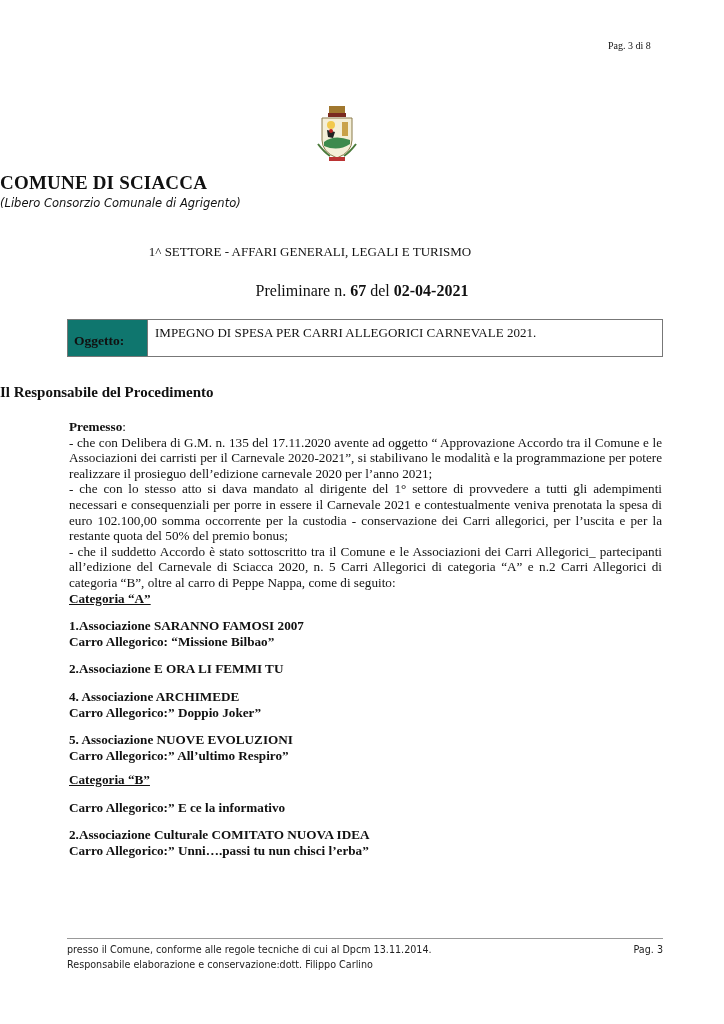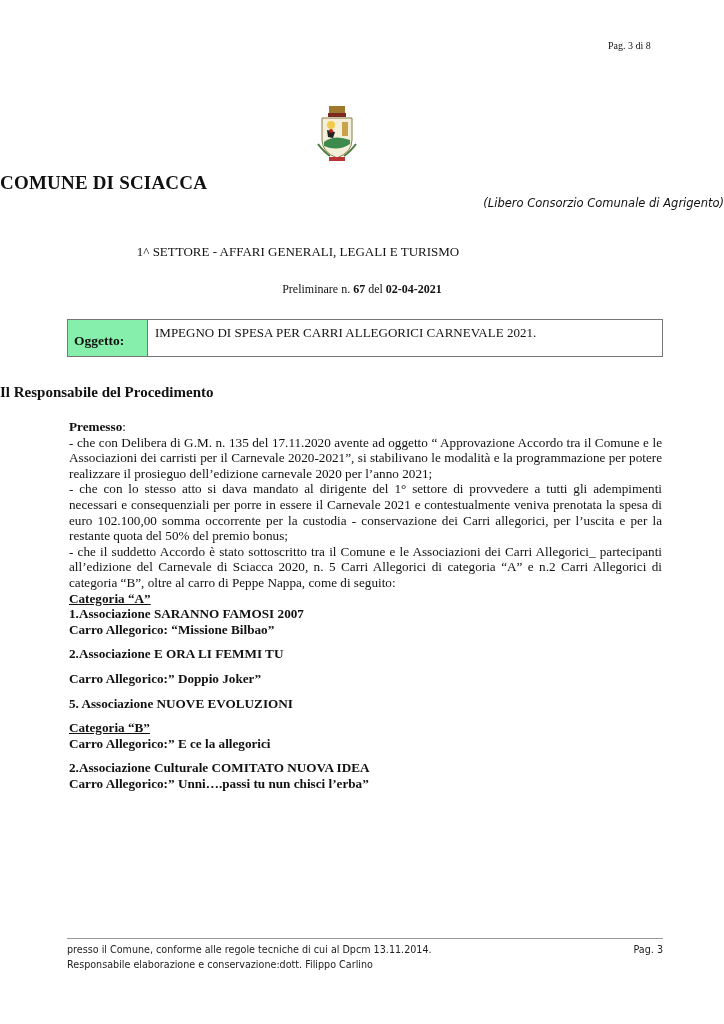--- a/index.html
+++ b/index.html
@@ -6,41 +6,41 @@
   body { width: 724px; height: 1024px; position: relative; overflow: hidden; color: #111; }
   .serif { font-family: "Liberation Serif", "DejaVu Serif", serif; }
   .sans { font-family: "DejaVu Sans", "Liberation Sans", sans-serif; }
 
   .page-num { position: absolute; top: 40px; left: 608px; font-size: 10px; text-align: center; }
 
   .crest { position: absolute; top: 104px; left: 316px; width: 42px; height: 60px; }
 
   .comune-title { position: absolute; top: 172px; left: 0; width: 724px; text-align: left;
     font-size: 19px; font-weight: bold; letter-spacing: 0.2px; }
-  .comune-sub { position: absolute; top: 196px; left: 0; width: 724px; text-align: right;
+  .comune-sub { position: absolute; top: 196px; left: 0; width: 724px; text-align: left;
     font-size: 11.5px; font-style: italic; }
 
-  .settore { position: absolute; top: 244px; left: 0; width: 596px; text-align: center; font-size: 13px; }
-  .prelim { position: absolute; top: 282px; left: 0; width: 724px; text-align: center; font-size: 12px; }
+  .settore { position: absolute; top: 244px; left: 12px; width: 596px; text-align: center; font-size: 13px; }
+  .prelim { position: absolute; top: 282px; left: 0; width: 724px; text-align: center; font-size: 16px; }
 
   .oggetto-box { position: absolute; top: 319px; left: 67px; width: 596px; height: 38px;
     border: 1px solid #777; display: flex; box-sizing: border-box; }
-  .oggetto-label { width: 80px; background: #86efac; border-right: 1px solid #777;
+  .oggetto-label { width: 80px; background: #0f766e; border-right: 1px solid #777;
     font-size: 13.5px; font-weight: bold; display: flex; align-items: center; padding-left: 6px; box-sizing: border-box; padding-top: 6px; }
   .oggetto-text { flex: 1; font-size: 13px; padding: 5px 0 0 7px; }
 
   .resp-title { position: absolute; top: 384px; left: 0; width: 724px; text-align: left;
     font-size: 15px; font-weight: bold; }
 
   .body { position: absolute; top: 419px; left: 69px; width: 593px; font-size: 13.2px; line-height: 15.6px; }
   .body p { margin: 0; text-align: justify; }
   .premesso { font-weight: bold; margin-top: 16px; }
   .cat-head { font-weight: bold; text-decoration: underline; margin: 0; }
   .assoc { font-weight: bold; margin: 0; }
-  .assoc-block { margin-bottom: 9px; }
+  .assoc-block { margin-bottom: 9px; margin-top: 12px; }
 
   .footer-line { position: absolute; top: 938px; left: 67px; width: 596px; border-top: 1px solid #999; }
   .footer { position: absolute; top: 942px; left: 67px; width: 596px; font-size: 9.6px; line-height: 15px; color: #222; }
   .footer .row { display: flex; justify-content: space-between; }
 </style>
 </head>
 <body>
 
 <div class="page-num serif">Pag. 3 di 8</div>
 
@@ -80,29 +80,31 @@
 
   <p class="cat-head">Categoria “A”</p>
   <div class="assoc-block">
     <p class="assoc">1.Associazione SARANNO FAMOSI 2007</p>
     <p class="assoc">Carro Allegorico: “Missione Bilbao”</p>
   </div>
   <div class="assoc-block">
     <p class="assoc">2.Associazione E ORA LI FEMMI TU</p>
   </div>
   <div class="assoc-block">
+    <p class="assoc">4. Associazione ARCHIMEDE</p>
     <p class="assoc">Carro Allegorico:” Doppio Joker”</p>
   </div>
   <div class="assoc-block">
     <p class="assoc">5. Associazione NUOVE EVOLUZIONI</p>
+    <p class="assoc">Carro Allegorico:” All’ultimo Respiro”</p>
   </div>
 
   <p class="cat-head">Categoria “B”</p>
   <div class="assoc-block">
-    <p class="assoc">Carro Allegorico:” E ce la allegorici</p>
+    <p class="assoc">Carro Allegorico:” E ce la informativo</p>
   </div>
   <div class="assoc-block">
     <p class="assoc">2.Associazione Culturale COMITATO NUOVA IDEA</p>
     <p class="assoc">Carro Allegorico:” Unni….passi tu nun chisci l’erba”</p>
   </div>
 </div>
 
 <div class="footer-line"></div>
 <div class="footer sans">
   <div class="row">

